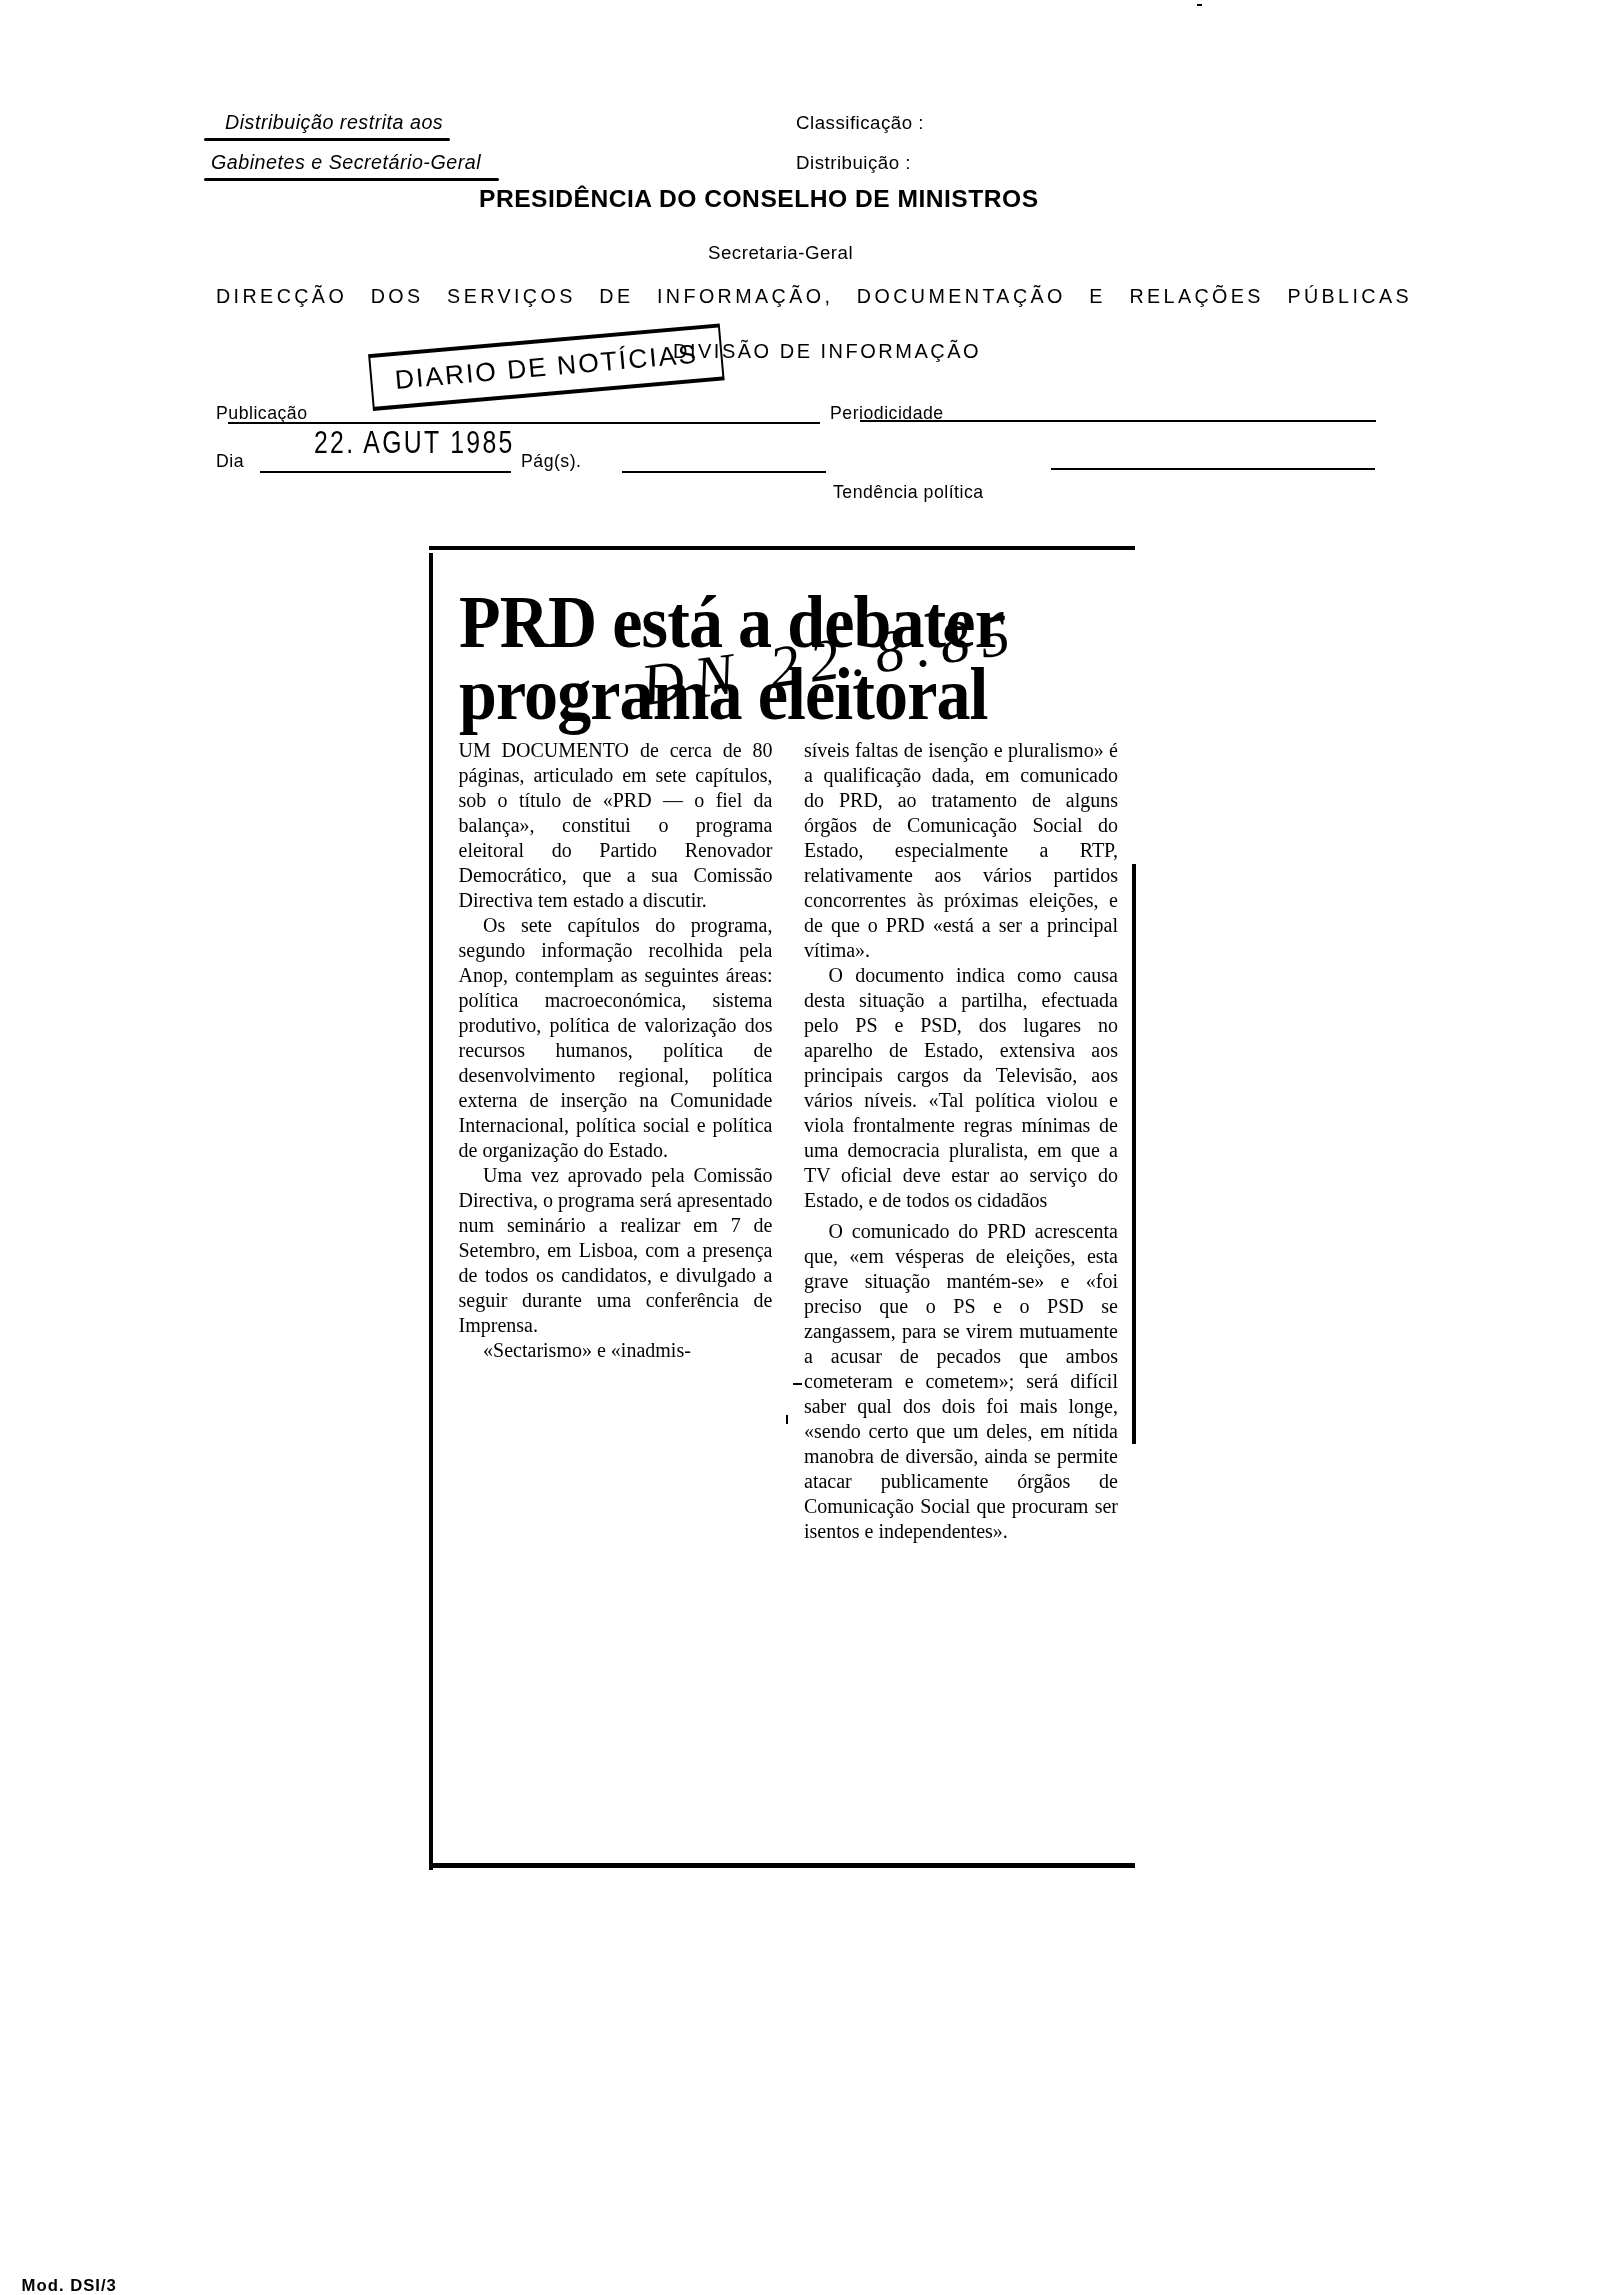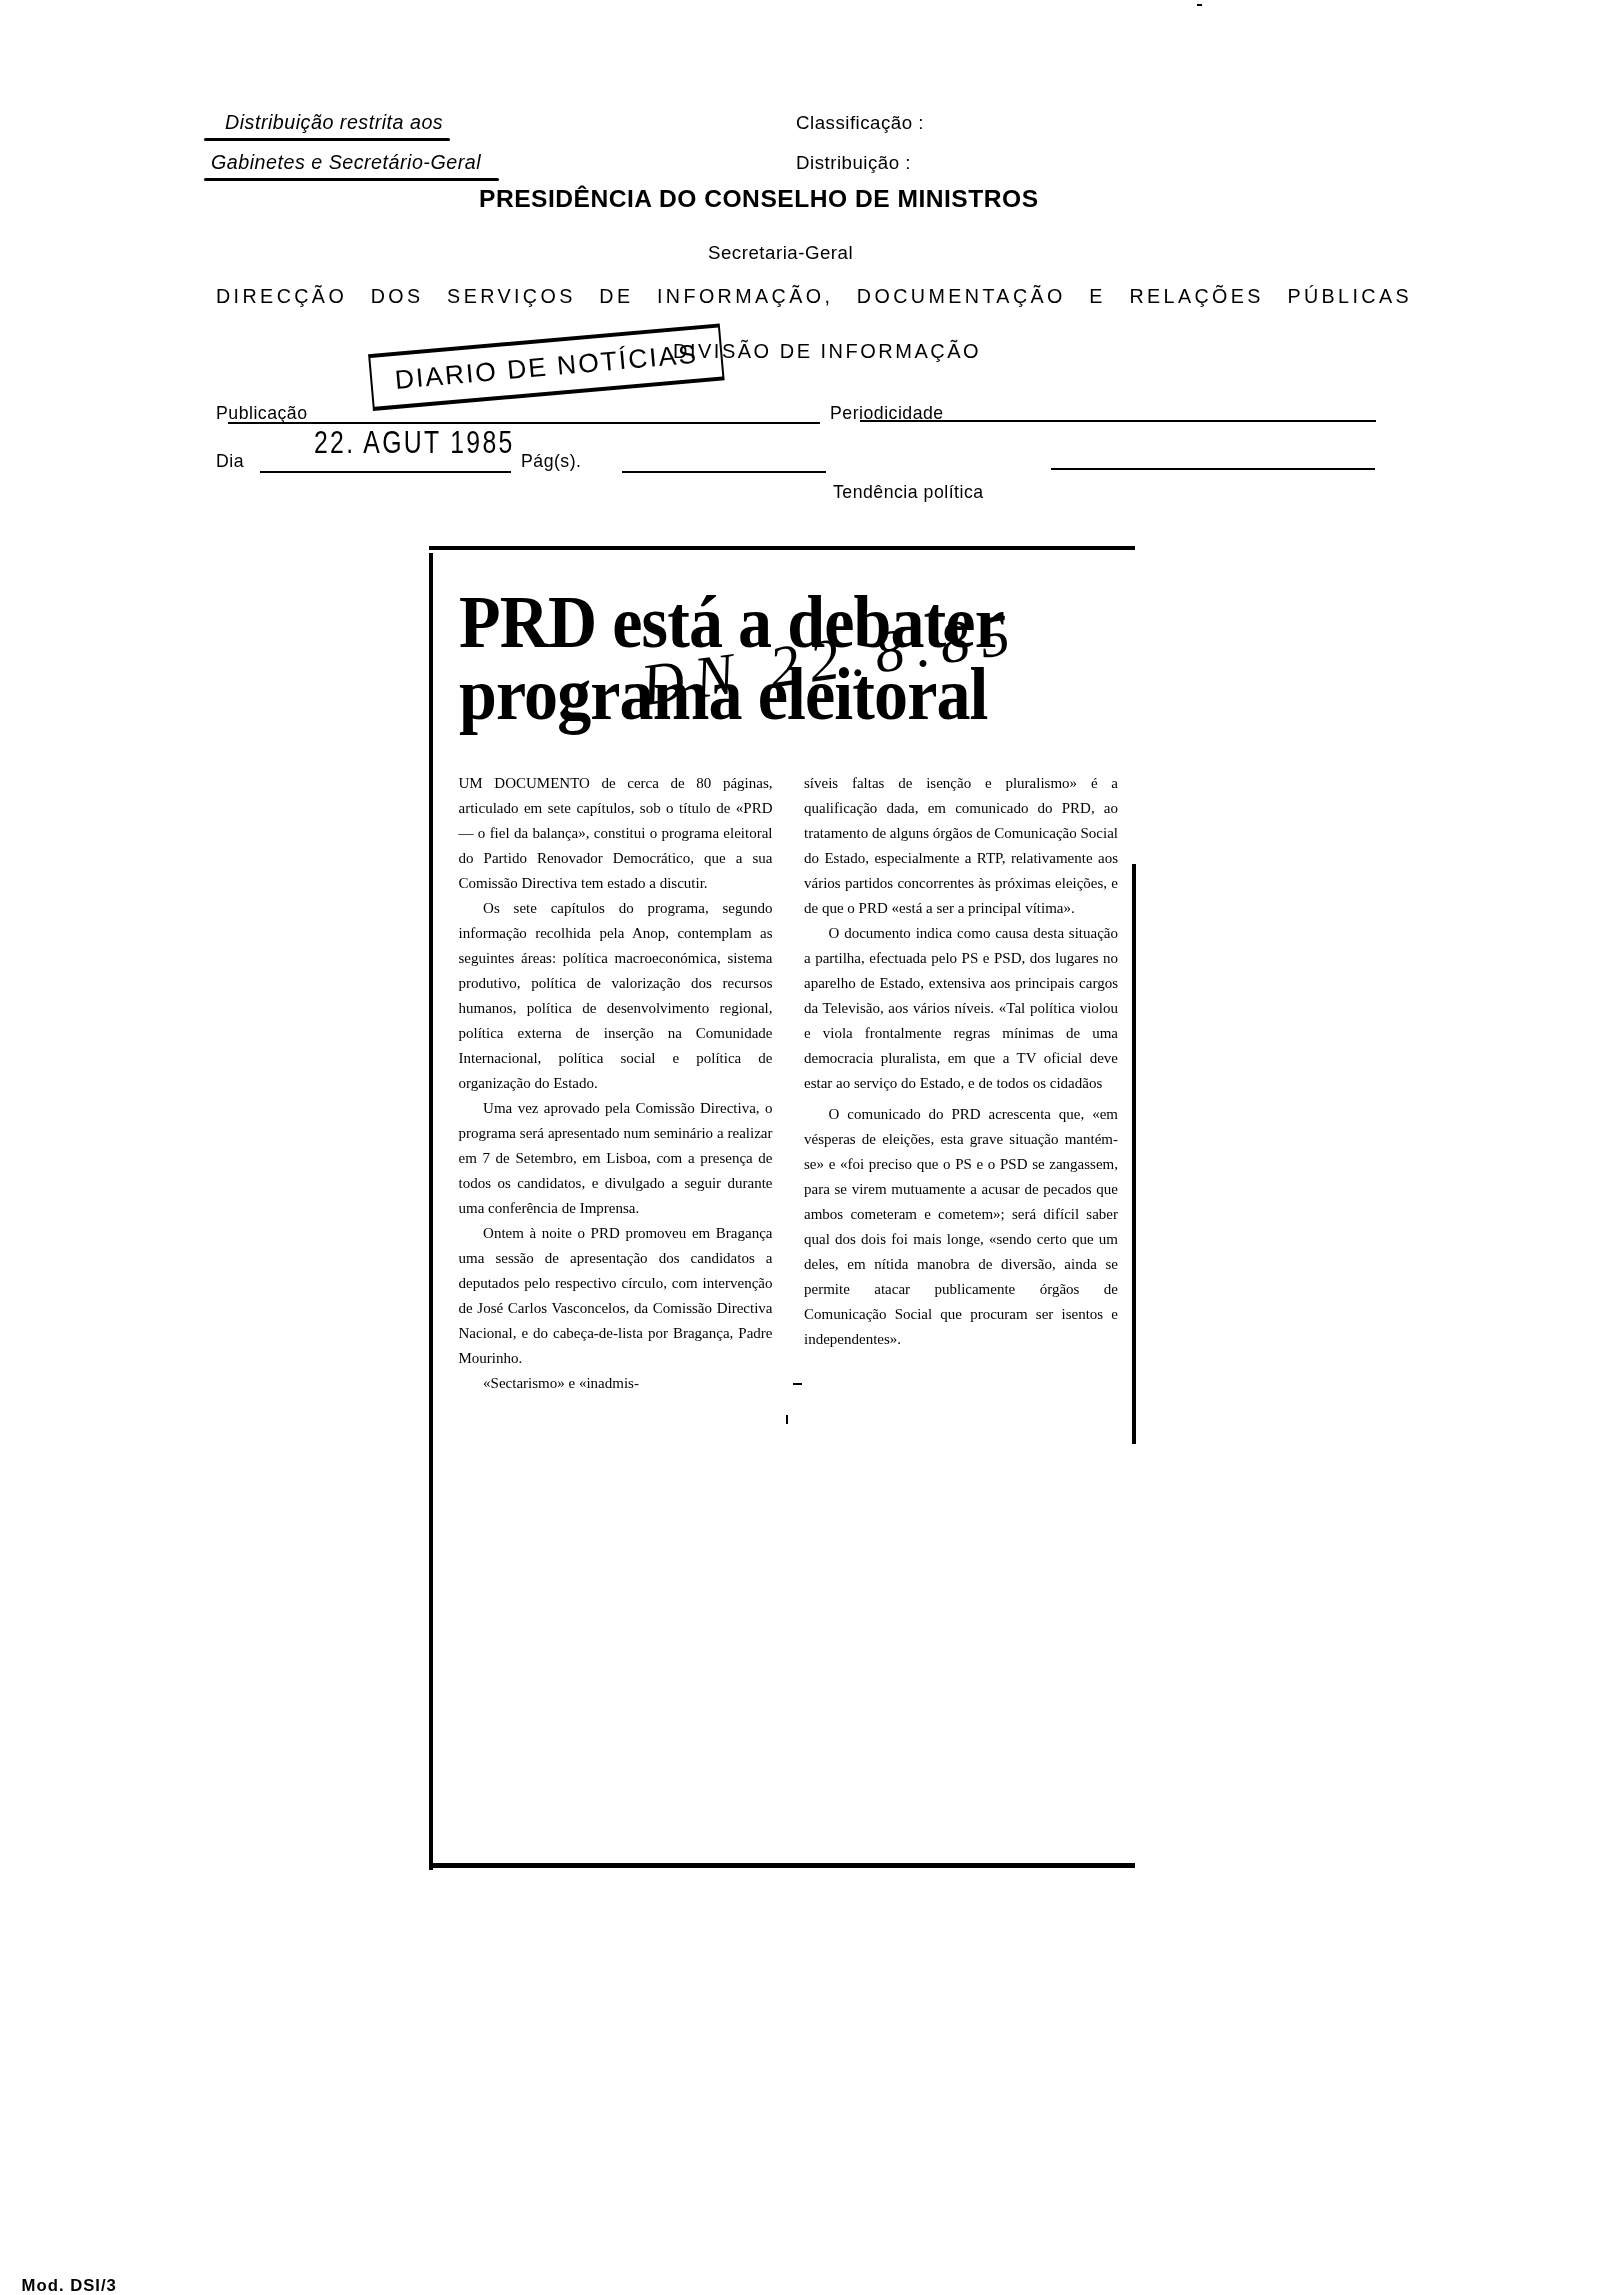--- a/index.html
+++ b/index.html
@@ -35,21 +35,21 @@
   
   .article-box { position: absolute; left: 429px; top: 546px; width: 706px; height: 1322px; }
   .box-top { position: absolute; left: 0; top: 0; width: 100%; height: 4.4px; background: #000; }
   .box-left { position: absolute; left: 0; top: 6.9px; width: 3.9px; height: 1317px; background: #000; }
   .box-bottom { position: absolute; left: 0; bottom: 0; width: 100%; height: 4.9px; background: #000; }
   .box-right { position: absolute; left: 703px; top: 318px; width: 3.9px; height: 580px; background: #000; }
 
   .headline { position: absolute; left: 29.5px; font-weight: bold; font-size: 74px; line-height: 1; white-space: nowrap; letter-spacing: -1px; transform: scaleX(0.92); transform-origin: left top; }
   .handwritten { position: absolute; left: 211px; top: 79px; font-size: 59px; font-style: italic; white-space: nowrap; letter-spacing: 10.8px; transform: rotate(-8deg); }
 
-  .col { position: absolute; top: 192px; width: 314px; font-size: 15px; line-height: 25px; text-align: justify; margin-top: 33px; }
+  .col { position: absolute; top: 192px; width: 314px; font-size: 20px; line-height: 25px; text-align: justify; }
   .col p { margin: 0; }
   .col p.indent { text-indent: 24.6px; }
 
   .footer-mod { font-size: 16.7px; font-weight: bold; letter-spacing: 1px; white-space: nowrap; }
   .speck { position: absolute; background: #000; }
 </style>
 </head>
 <body>
 
 <div class="speck" style="left:1197px; top:3.9px; width:4.9px; height:2.5px;"></div>
@@ -91,21 +91,20 @@
   <div class="box-bottom"></div>
 
   <div class="headline serif" style="top:39px;">PRD está a debater</div>
   <div class="headline serif" style="top:111px;">programa eleitoral</div>
   <div class="handwritten serif">DN 22.8.85</div>
 
   <div class="col serif" style="left:29.5px;">
     <p>UM DOCUMENTO de cerca de 80 páginas, articulado em sete capítulos, sob o título de «PRD — o fiel da balança», constitui o programa eleitoral do Partido Renovador Democrático, que a sua Comissão Directiva tem estado a discutir.</p>
     <p class="indent">Os sete capítulos do programa, segundo informação recolhida pela Anop, contemplam as seguintes áreas: política macroeconómica, sistema produtivo, política de valorização dos recursos humanos, política de desenvolvimento regional, política externa de inserção na Comunidade Internacional, política social e política de organização do Estado.</p>
     <p class="indent">Uma vez aprovado pela Comissão Directiva, o programa será apresentado num seminário a realizar em 7 de Setembro, em Lisboa, com a presença de todos os candidatos, e divulgado a seguir durante uma conferência de Imprensa.</p>
-    <p class="indent">Ontem à noite o PRD promoveu em Bragança uma sessão de apresentação dos candidatos a deputados pelo respectivo círculo, com intervenção de José Carlos Vasconcelos, da Comissão Directiva Nacional, e do cabeça-de-lista por Bragança, Padre Mourinho.</p>
     <p class="indent">«Sectarismo» e «inadmis-</p>
   </div>
 
   <div class="col serif" style="left:375px; top:192px;">
     <p>síveis faltas de isenção e pluralismo» é a qualificação dada, em comunicado do PRD, ao tratamento de alguns órgãos de Comunicação Social do Estado, especialmente a RTP, relativamente aos vários partidos concorrentes às próximas eleições, e de que o PRD «está a ser a principal vítima».</p>
     <p class="indent">O documento indica como causa desta situação a partilha, efectuada pelo PS e PSD, dos lugares no aparelho de Estado, extensiva aos principais cargos da Televisão, aos vários níveis. «Tal política violou e viola frontalmente regras mínimas de uma democracia pluralista, em que a TV oficial deve estar ao serviço do Estado, e de todos os cidadãos</p>
     <p class="indent" style="margin-top:5.9px;">O comunicado do PRD acrescenta que, «em vésperas de eleições, esta grave situação mantém-se» e «foi preciso que o PS e o PSD se zangassem, para se virem mutuamente a acusar de pecados que ambos cometeram e cometem»; será difícil saber qual dos dois foi mais longe, «sendo certo que um deles, em nítida manobra de diversão, ainda se permite atacar publicamente órgãos de Comunicação Social que procuram ser isentos e independentes».</p>
   </div>
 </div>
 

